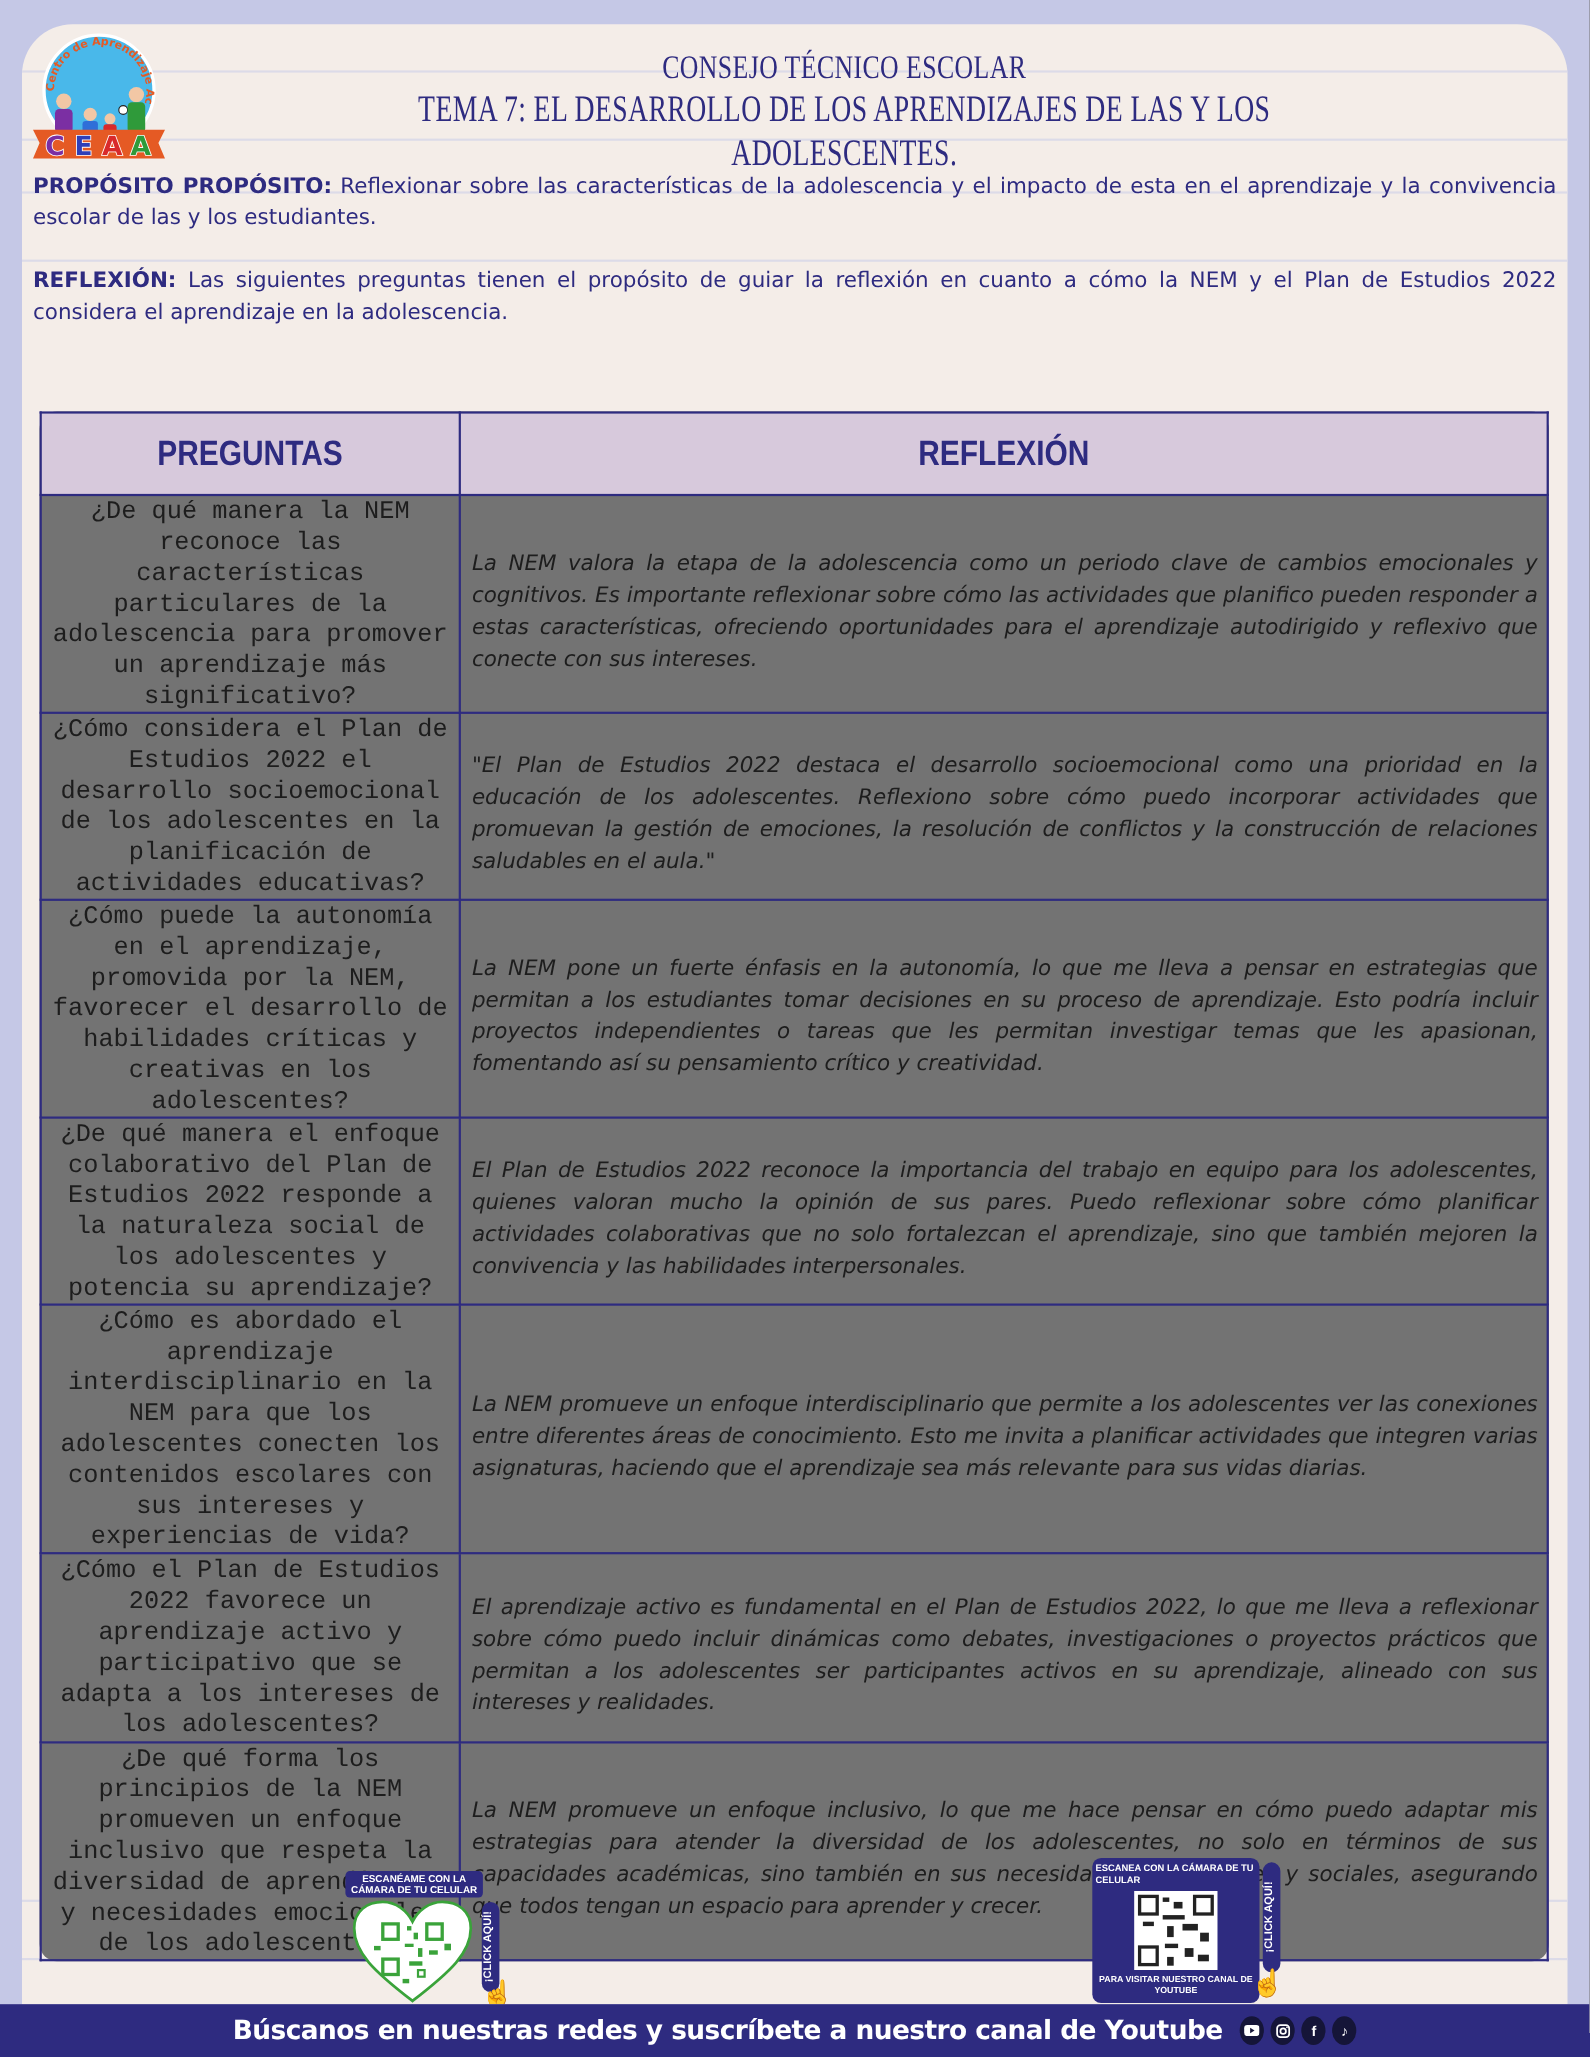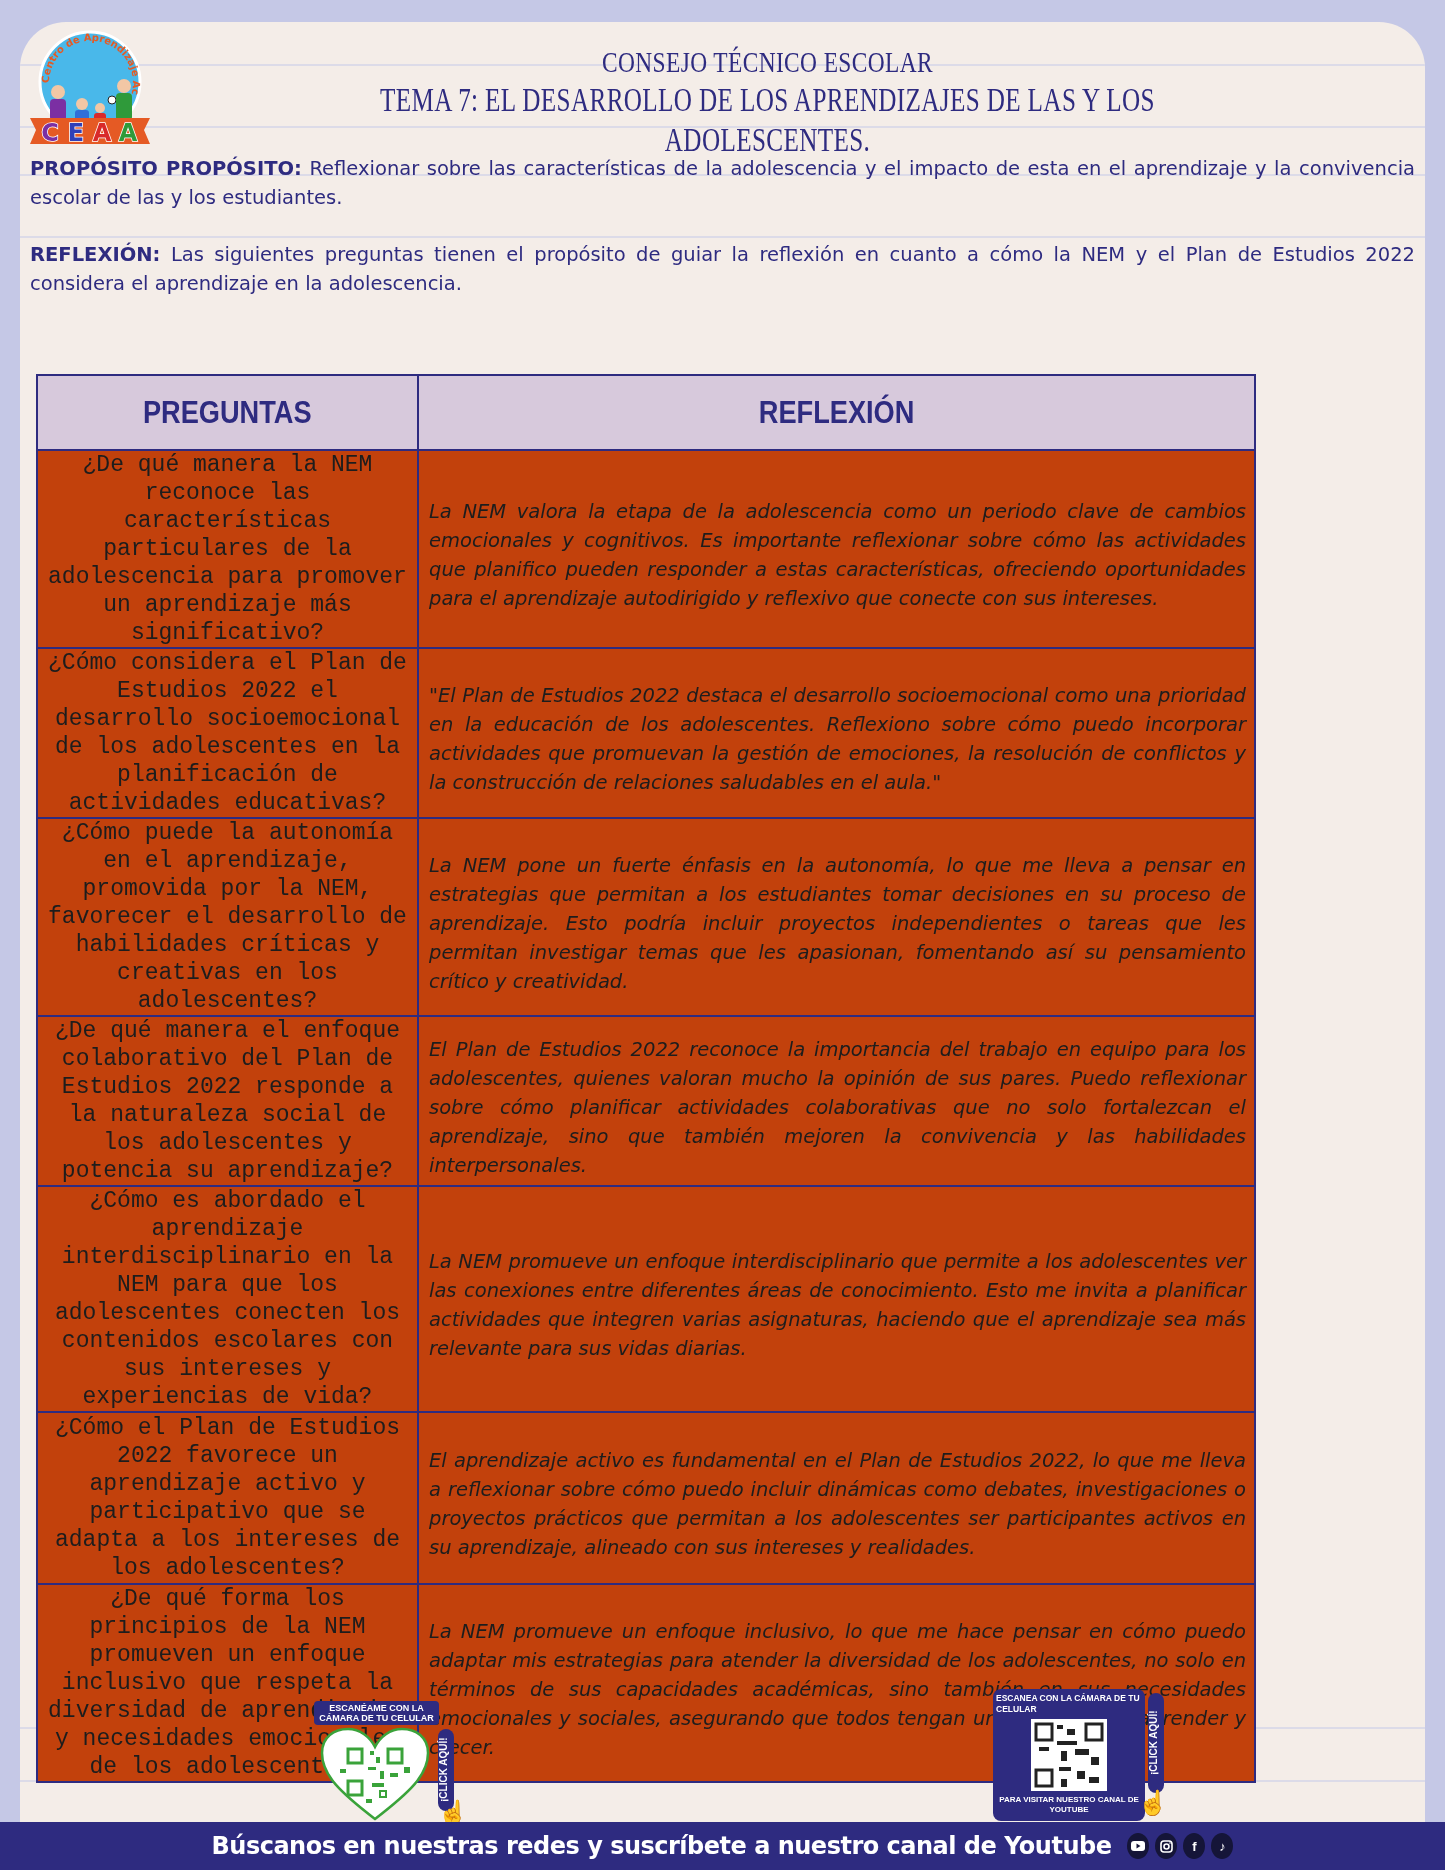--- a/index.html
+++ b/index.html
@@ -51,23 +51,24 @@
   .intro b { font-weight: bold; }
   .section-title {
     position: absolute; left: 0; right: 0; top: 302px;
     text-align: center; color: #2e2b80;
     font-size: 34px; line-height: 40px;
   }
   .section-title span { display: inline-block; transform: scaleX(0.72); }
 
   table.qa {
     position: absolute; left: 16px; top: 352px;
-    width: 1220px;
+    width: 1372px;
     border-collapse: collapse;
-    background: #c2410c;
+    background: #737373;
+    border-radius: 16px;
   }
   table.qa th, table.qa td {
     border: 2.5px solid #2e2b80;
   }
   table.qa th {
     background: #d7c9dc; color: #2e2b80;
     height: 75px; font-size: 32px; font-weight: bold;
   }
   table.qa th span { display: inline-block; transform: scaleX(0.85); }
   table.qa td.q {

